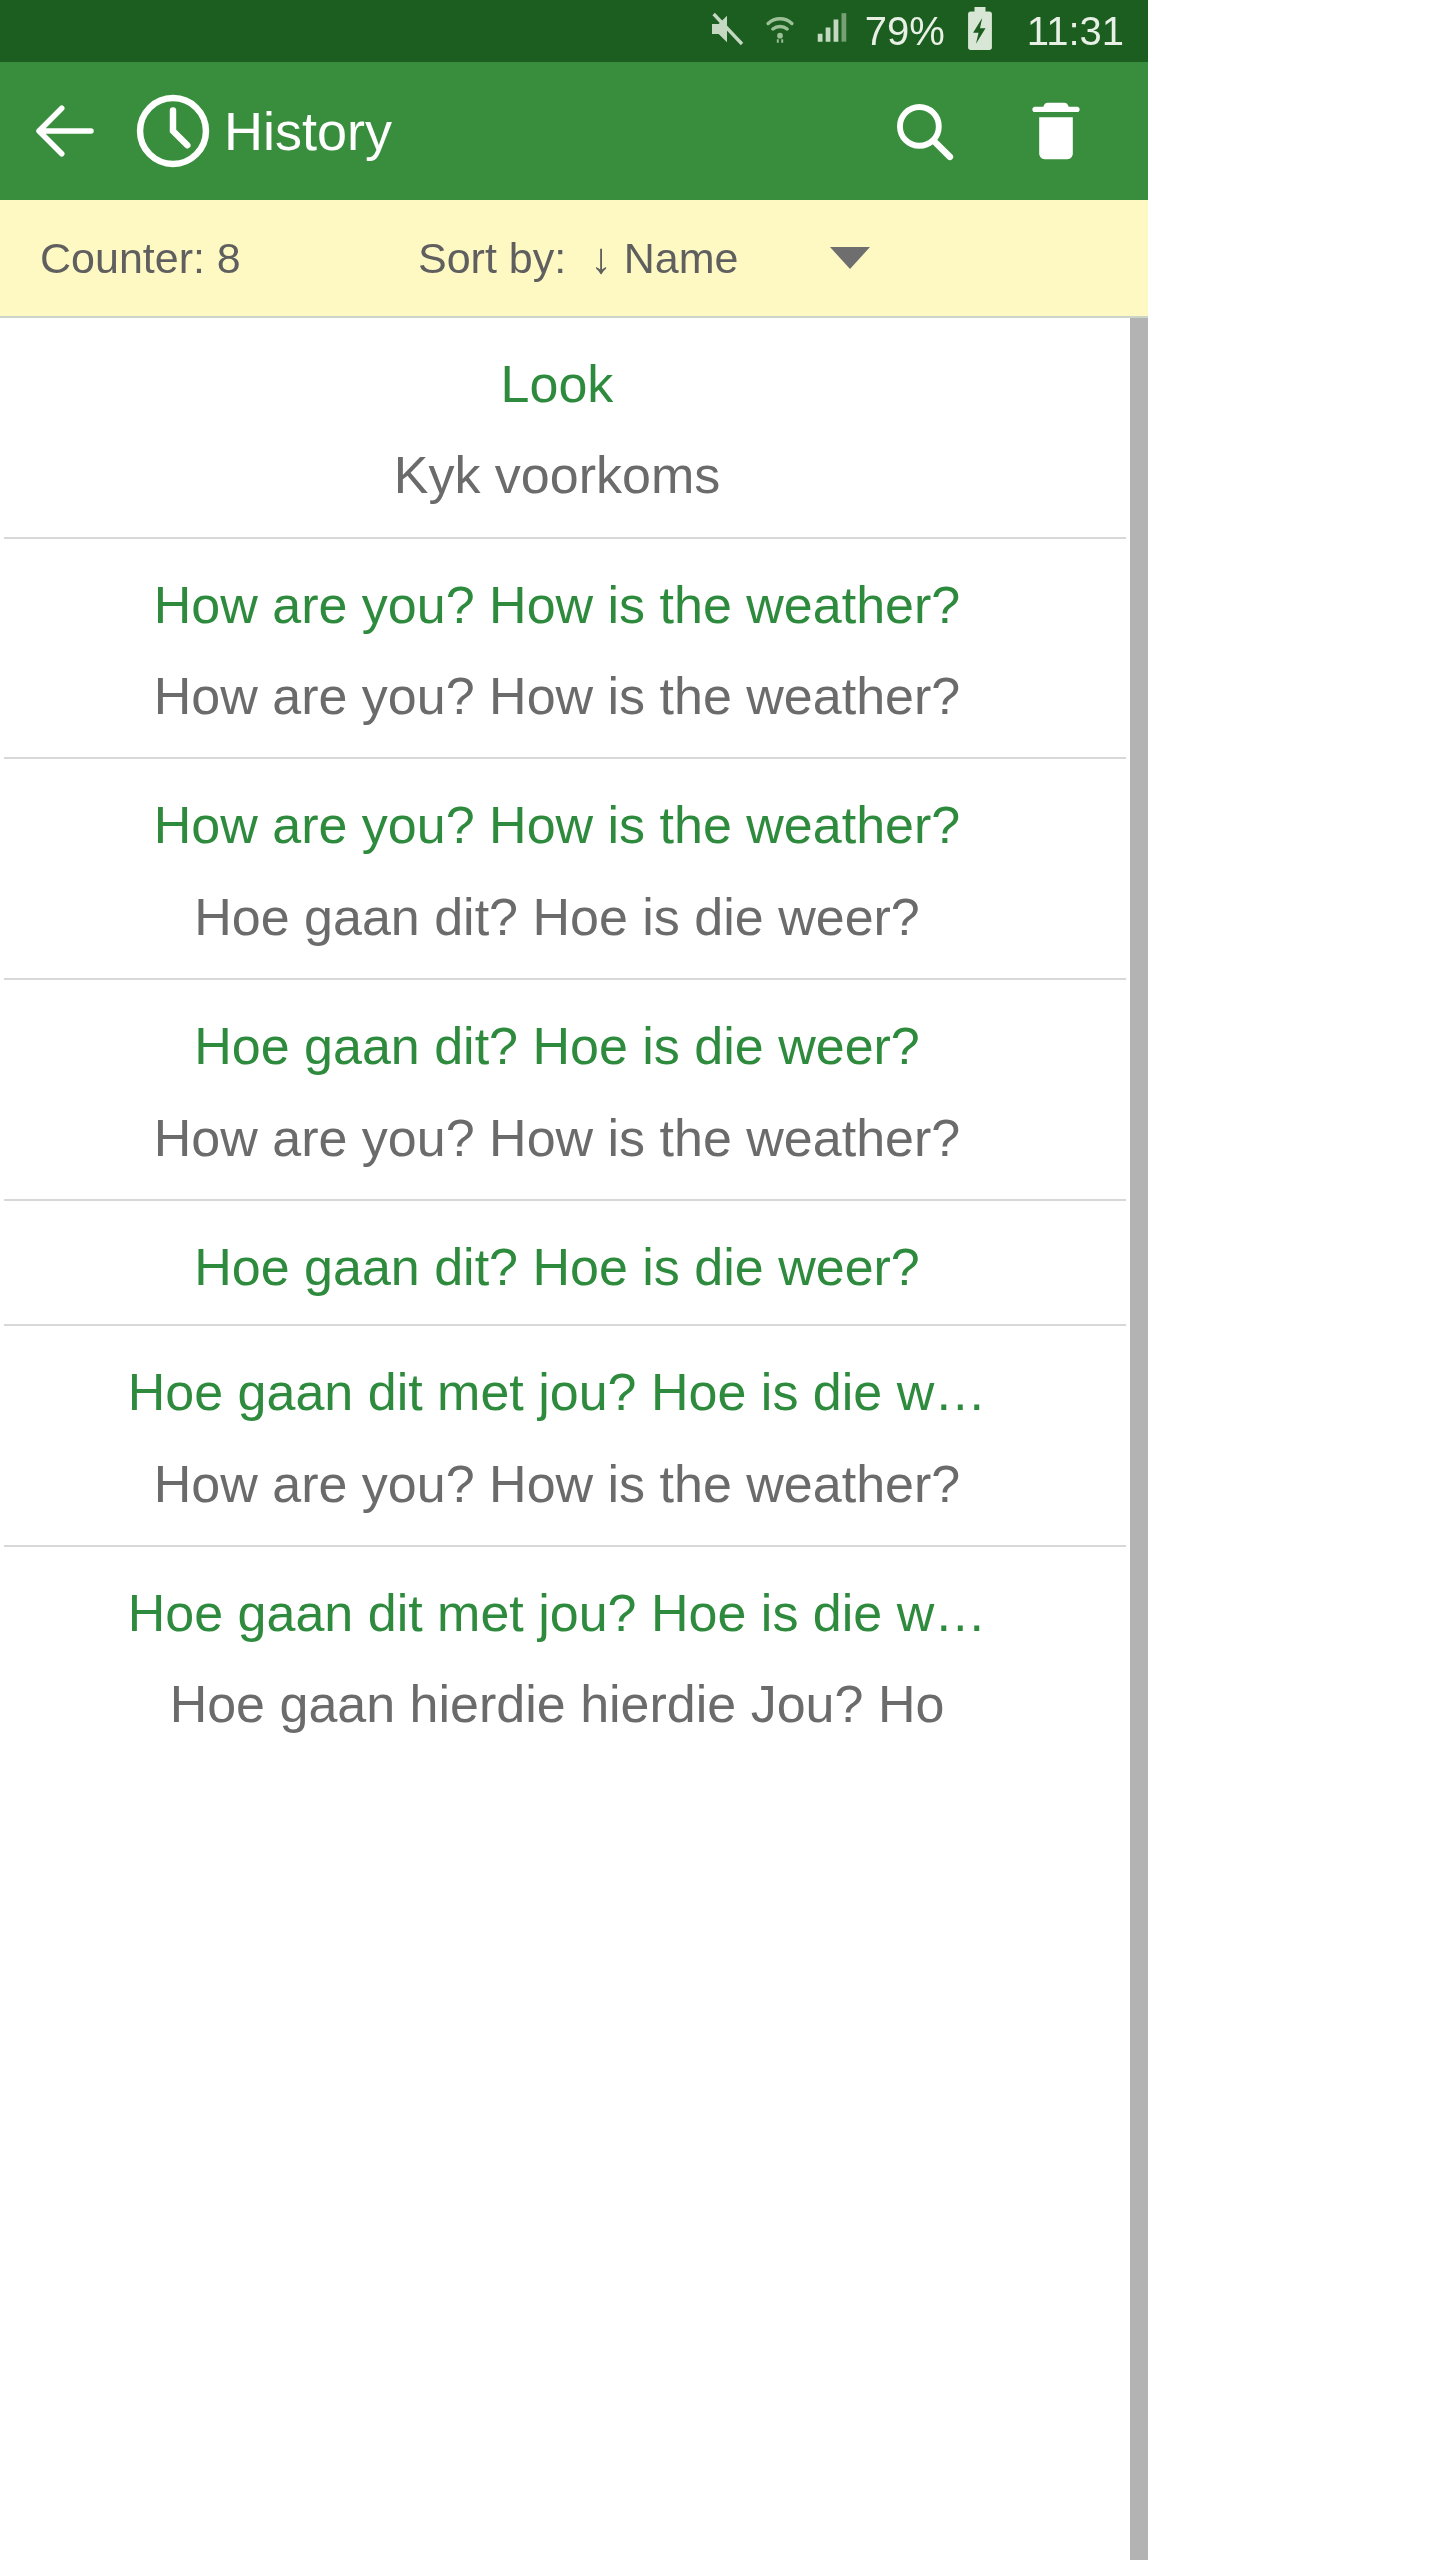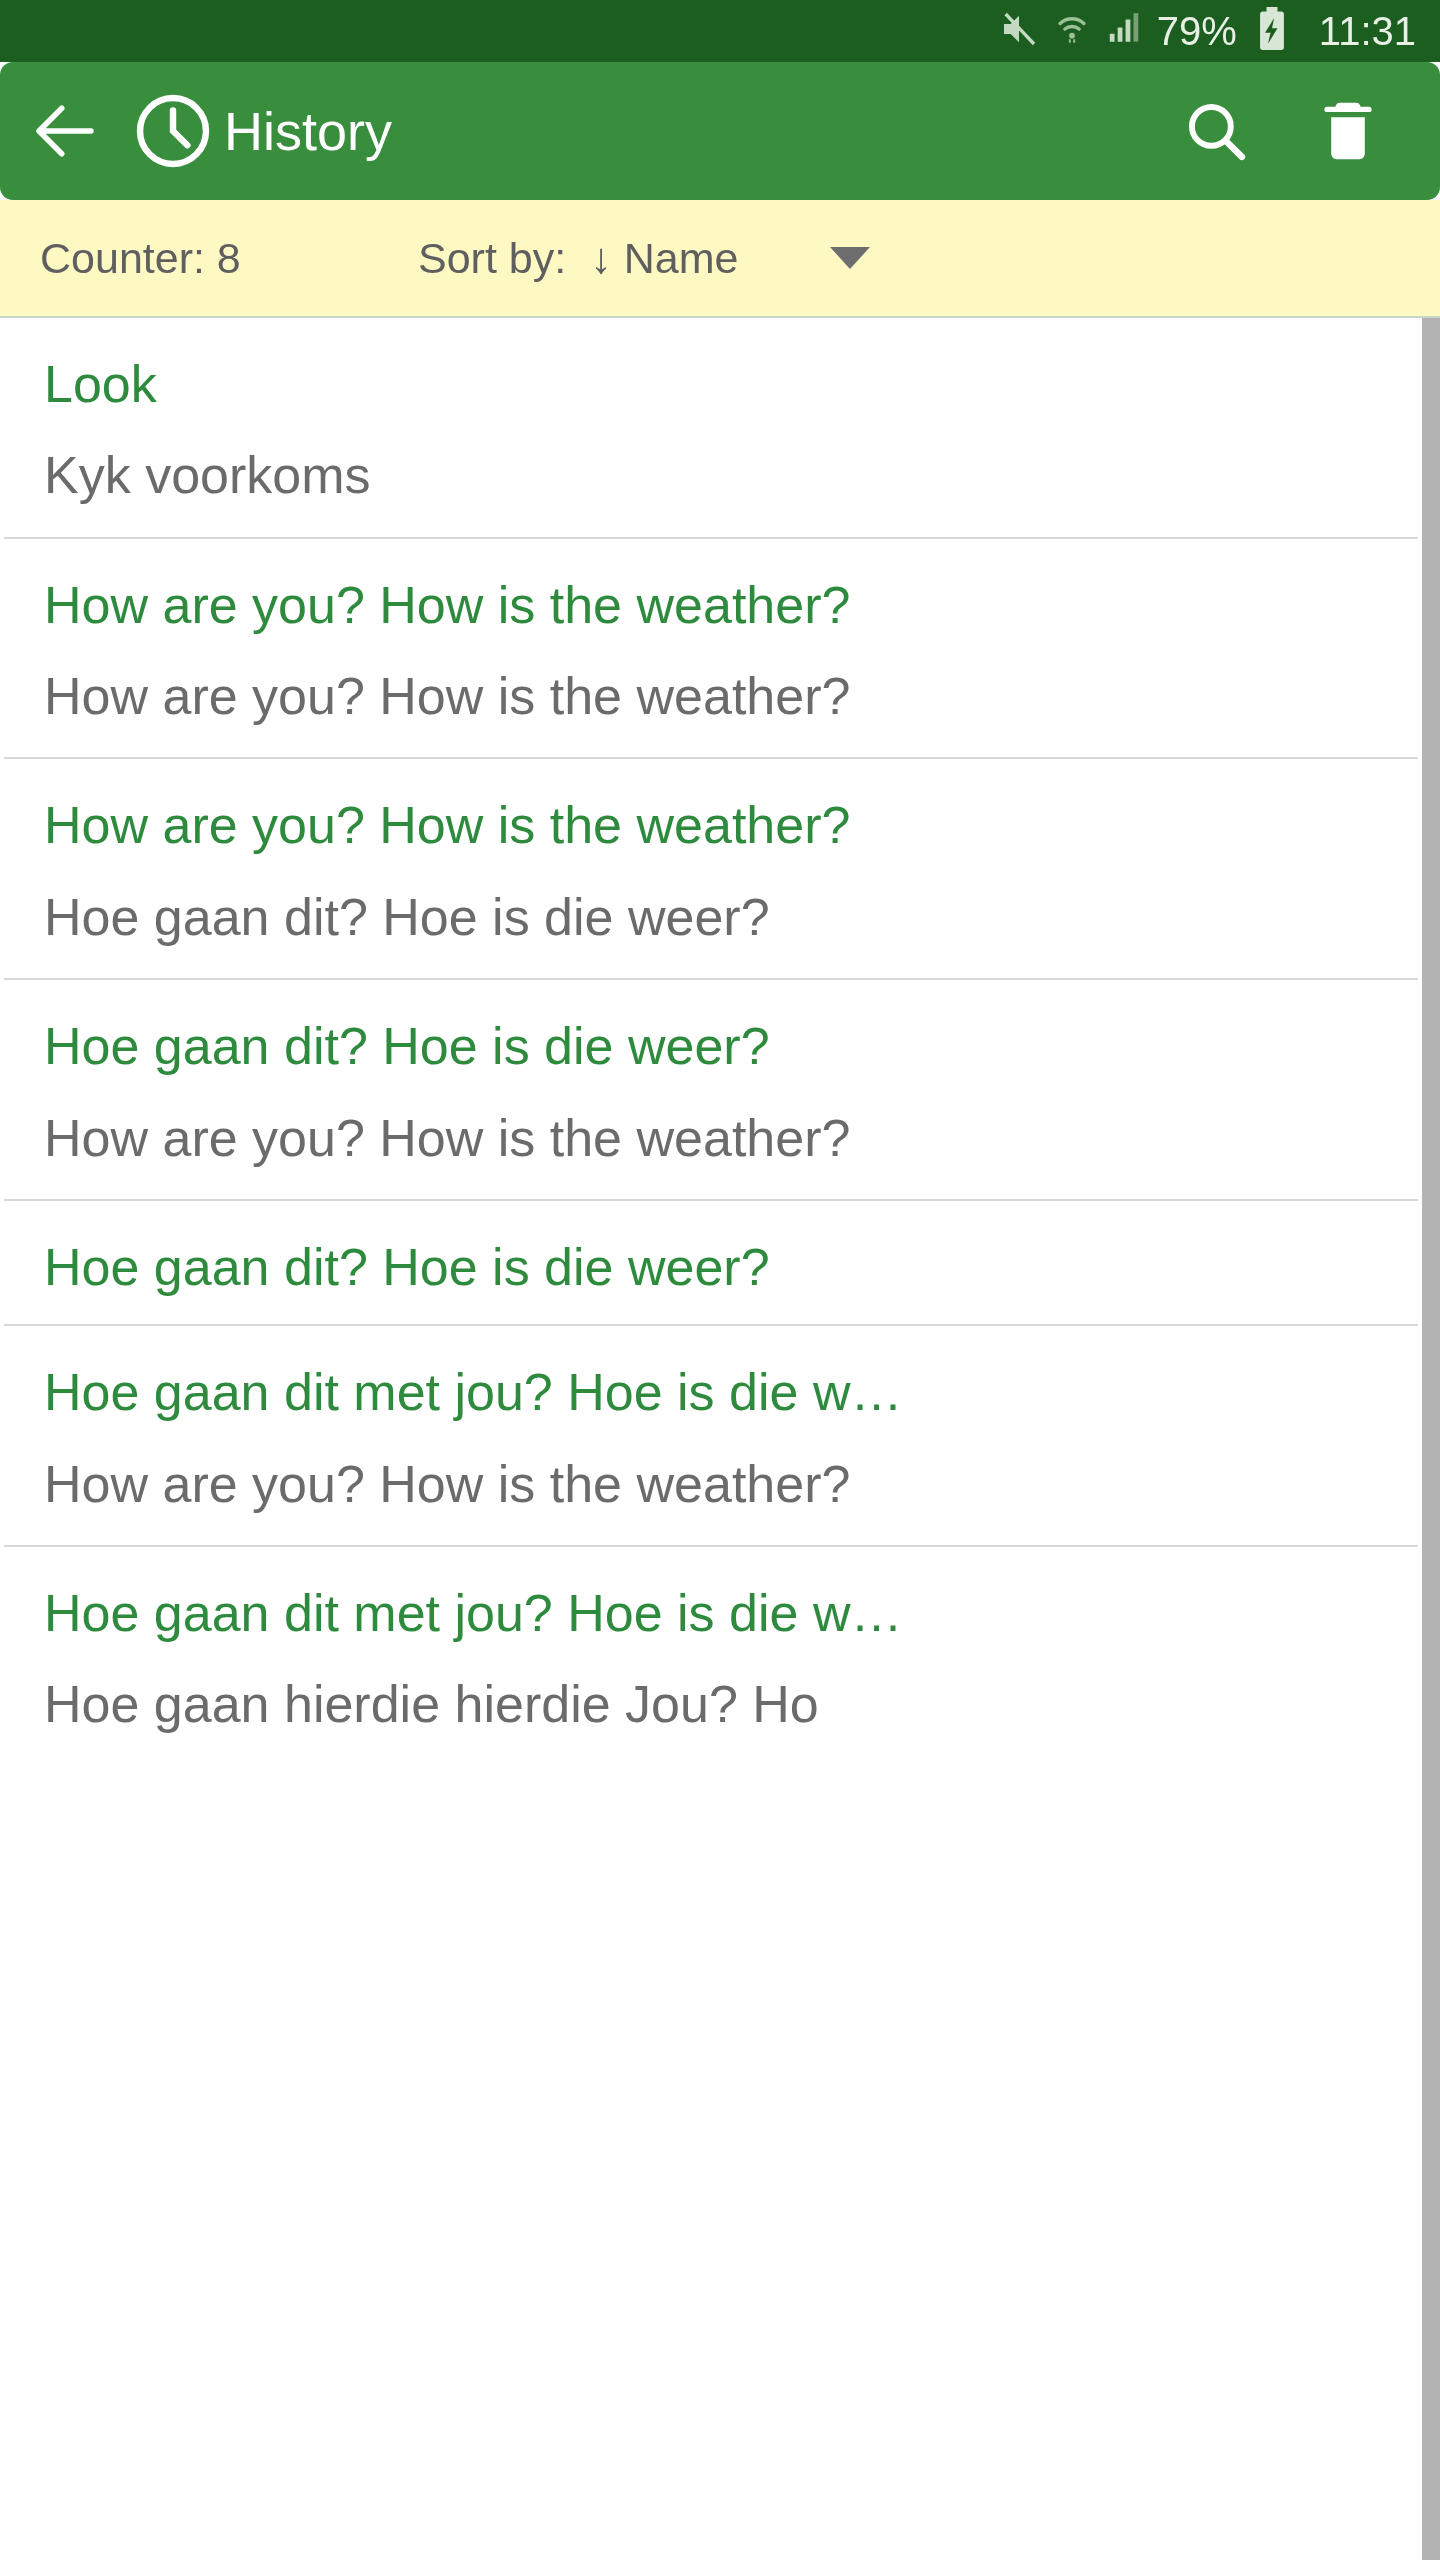--- a/index.html
+++ b/index.html
@@ -2,41 +2,41 @@
 <html><head>
 <meta charset="utf-8">
 <style>
   * { margin:0; padding:0; box-sizing:border-box; }
   html,body { width:1440px; height:2560px; }
   body {
     font-family:"Liberation Sans", sans-serif;
     background:#ffffff;
     overflow:hidden;
   }
-  .phone { width:1440px; height:2560px; position:relative; display:flex; flex-direction:column; }
+  .phone { width:1148px; height:2560px; position:relative; display:flex; flex-direction:column;text-align:center; }
 
   
   .statusbar {
     height:62px; background:#1B5E20; flex:0 0 62px;
     display:flex; align-items:center; justify-content:flex-end;
     padding-right:24px; gap:0;
   }
   .sb-icons { display:flex; align-items:center; gap:14px; }
   .sb-ico { display:block; }
   .sb-text {
     color:#E8F0E6; font-size:40px; letter-spacing:0px;
     font-family:"Liberation Sans", sans-serif; line-height:1;
   }
   .sb-batt { margin:0 2px 0 4px; }
   .sb-time { margin-left:14px; }
 
   
   .appbar {
     height:138px; flex:0 0 138px; background:#388E3C;
-    display:flex; align-items:center; position:relative;border-radius:13px;
+    display:flex; align-items:center; position:relative;
   }
   .ab-back { width:130px; display:flex; align-items:center; justify-content:center; cursor:pointer; }
   .ab-titlewrap { display:flex; align-items:center; gap:8px; flex:1; }
   .ab-clock { flex:0 0 auto; display:flex; align-items:center; }
   .ab-title {
     color:#ffffff; font-size:54px; font-weight:normal;
     line-height:1; letter-spacing:0px;
   }
   .ab-actions { display:flex; align-items:center; gap:0; padding-right:26px; }
   .ab-action { width:132px; display:flex; align-items:center; justify-content:center; cursor:pointer; }

